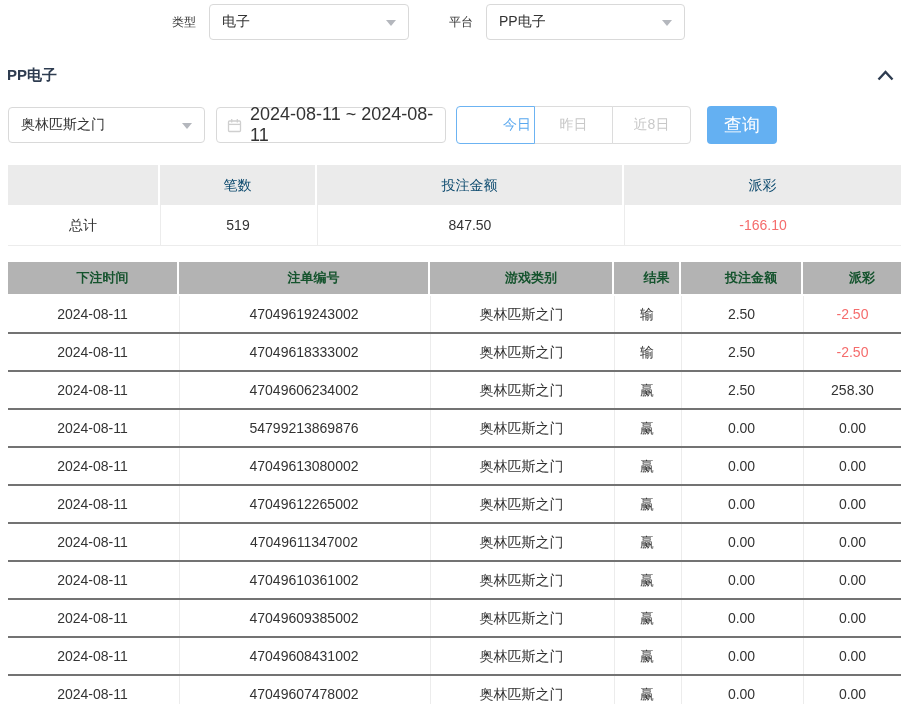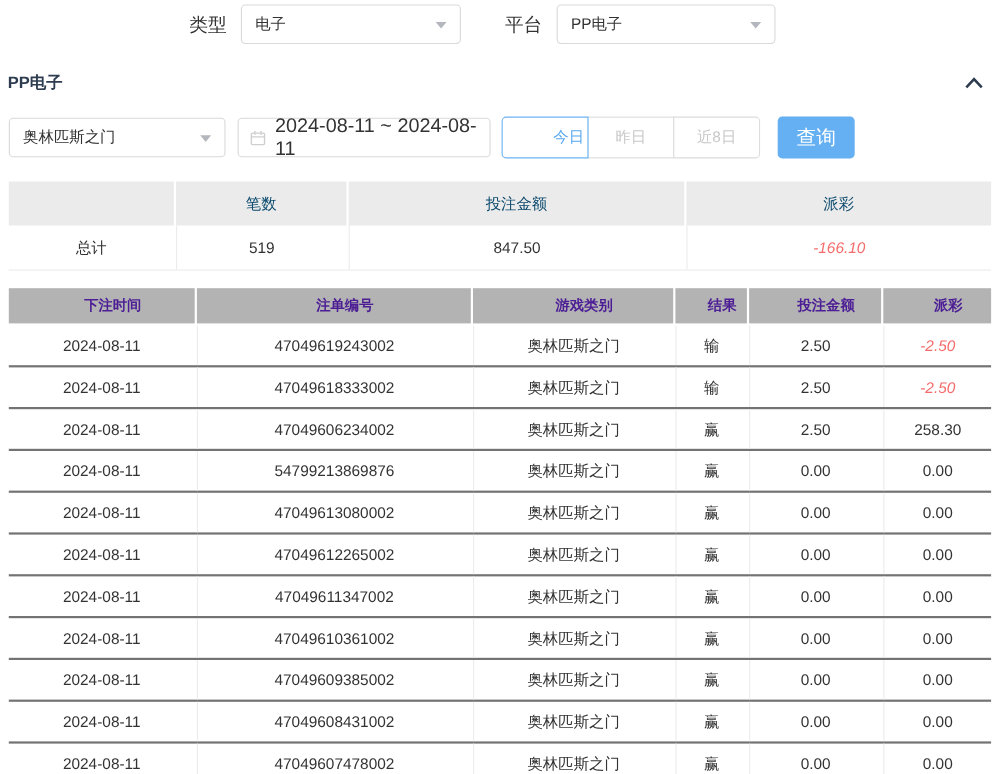--- a/index.html
+++ b/index.html
@@ -2,21 +2,21 @@
 <html><head>
 <meta charset="utf-8">
 <style>
   * { margin:0; padding:0; box-sizing:border-box; }
   html,body { background:#fff; }
   body { font-family:"Liberation Sans","DejaVu Sans",sans-serif; color:#333; }
   .app { position:relative; width:909px; height:704px; overflow:hidden; background:#fff; }
 
   
   .top-row { display:flex; align-items:center; margin:4px 0 0 172px; height:36px; }
-  .flabel { font-size:17px; color:#333; margin-right:13px; }
+  .flabel { font-size:12px; color:#333; margin-right:13px; }
   .flabel.plat { margin-left:40px; }
   .select { position:relative; height:36px; border:1px solid #d9d9d9; border-radius:4px;
             background:#fff; display:flex; align-items:center; padding:0 26px 0 12px;
             font-size:14px; color:#333; cursor:pointer; }
   .caret-down { position:absolute; right:12px; top:15px; width:0; height:0;
                 border-left:5px solid transparent; border-right:5px solid transparent;
                 border-top:6px solid #b4b7bd; }
 
   
   .section-header { display:flex; align-items:center; justify-content:space-between;
@@ -53,31 +53,31 @@
   .sum-head .cell:last-child { margin-right:0; }
   .sum-row { display:flex; height:41px; border-bottom:1px solid #ececec; }
   .sum-row .cell { line-height:40px; margin-right:2px; }
   .sum-row .cell + .cell { border-left:1px solid #ececec; }
   .sum-row .cell:last-child { margin-right:0; }
   .c0 { width:150px; } .c1 { width:155px; } .c2 { width:305px; } .c3 { width:277px; }
 
   
   .bet-table { margin:16px 0 0 8px; width:893px; font-size:14px; }
   .bet-head { display:flex; height:32px; margin-bottom:2px; }
-  .bet-head .cell { background:#b3b3b3; color:#4c1d95; font-size:13px; font-weight:bold;
+  .bet-head .cell { background:#b3b3b3; color:#14532d; font-size:13px; font-weight:bold;
                     line-height:32px; margin-right:2px;padding-left:20px; }
   .bet-head .cell:last-child { margin-right:0; }
   .bet-row { display:flex; height:38px; border-bottom:2px solid #737373; }
   .bet-row .cell { line-height:37px; margin-right:2px; }
   .bet-row .cell + .cell { border-left:1px solid #ececec; }
   .bet-row .cell:last-child { margin-right:0; }
   .b0 { width:169px; } .b1 { width:249px; } .b2 { width:182px; }
   .b3 { width:65px; }  .b4 { width:120px; } .b5 { width:98px; }
 
-  .neg { color:#f56c6c;font-style:italic; }
+  .neg { color:#f56c6c; }
 </style>
 </head>
 <body>
 
 <div class="app">
 
   <div class="top-row">
     <span class="flabel">类型</span>
     <div class="select" style="width:200px">
       <span>电子</span>

